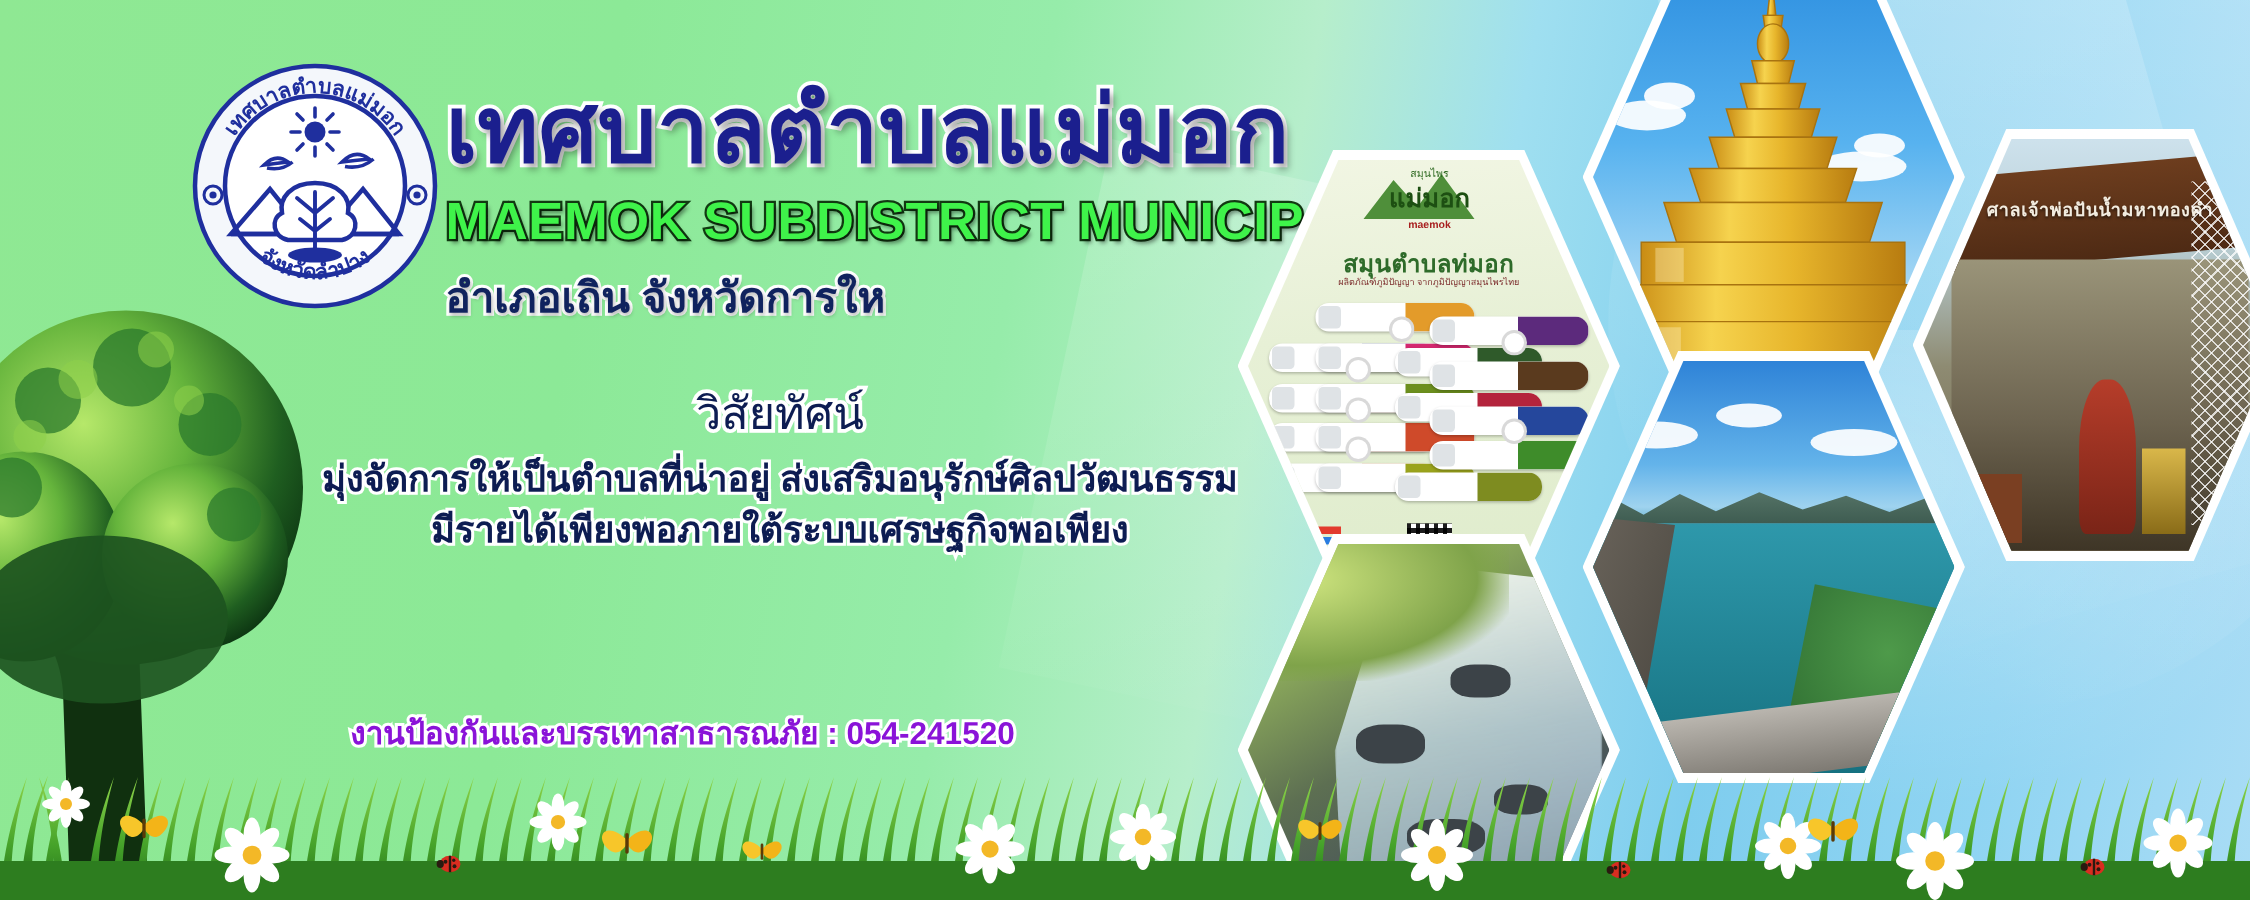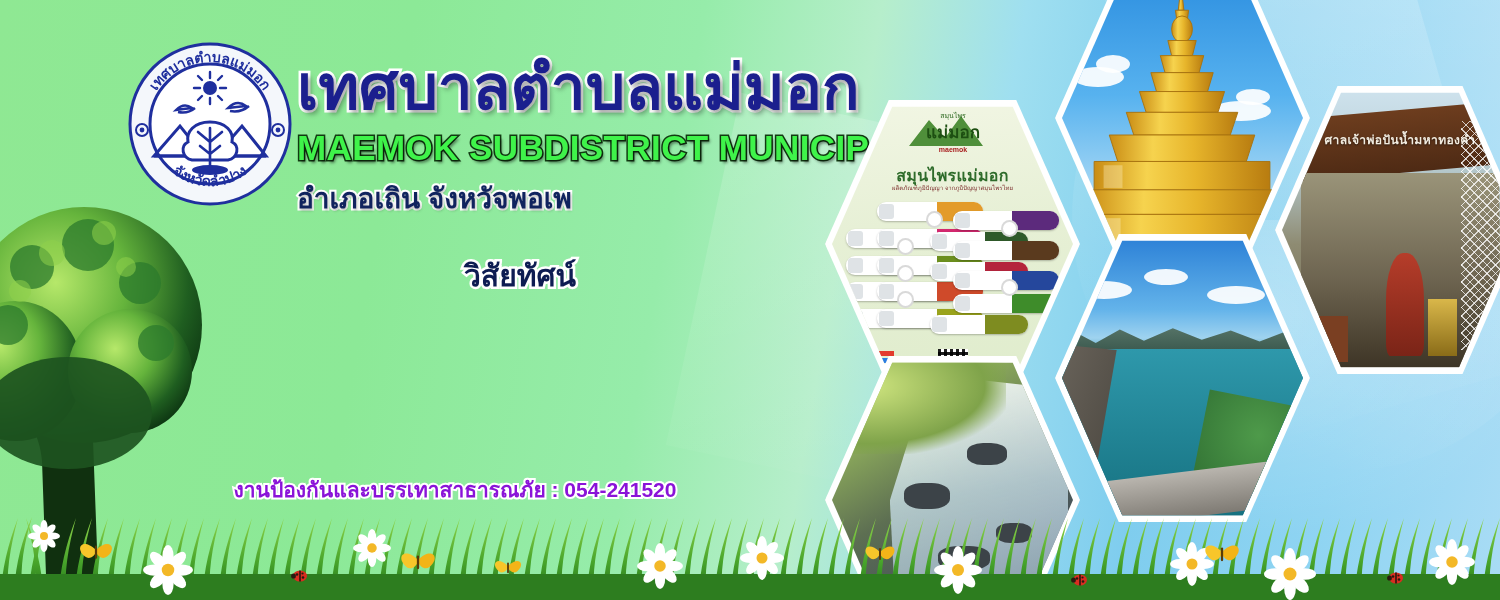--- a/index.html
+++ b/index.html
@@ -68,21 +68,21 @@
     paint-order:stroke fill;
     text-shadow:1px 2px 3px rgba(0,0,0,.28);
     white-space:nowrap;
   }
 
   
   #vision{
     position:absolute;left:210px;top:252px;width:620px;text-align:center;
   }
   #vision .v-head{
-    font-size:30px;font-weight:700;color:#0d1c52;
+    font-size:30px;font-weight:400;color:#0d1c52;
     -webkit-text-stroke:5px #ffffff;paint-order:stroke fill;
     margin-bottom:4px;
   }
   #vision .v-line{
     font-size:24px;font-weight:600;color:#0d1c52;line-height:1.42;
     -webkit-text-stroke:4px #ffffff;paint-order:stroke fill;
     white-space:nowrap;
   }
 
   
@@ -279,44 +279,46 @@
         <textPath href="#arcBot" startOffset="50%" text-anchor="middle">จังหวัดลำปาง</textPath>
       </text>
     </svg>
   </div>
 
   <div id="title-block">
     <div id="thai-title-wrap">
       <div id="thai-title">เทศบาลตำบลแม่มอก</div>
     </div>
     <div id="eng-title">MAEMOK SUBDISTRICT MUNICIPALITY</div>
-    <div id="sub-title">อำเภอเถิน จังหวัจพอเพ</div>
+    <div id="sub-title">อำเภอเถิน จังหวัดการให</div>
   </div>
 
   <div id="vision">
     <div class="v-head">วิสัยทัศน์</div>
+    <div class="v-line">มุ่งจัดการให้เป็นตำบลที่น่าอยู่ ส่งเสริมอนุรักษ์ศิลปวัฒนธรรม</div>
+    <div class="v-line">มีรายได้เพียงพอภายใต้ระบบเศรษฐกิจพอเพียง</div>
   </div>
 
   <div id="contact">
     <div class="c-line">งานป้องกันและบรรเทาสาธารณภัย : 054-241520</div>
   </div>
 
   <div id="collage">
 
     <div class="hex" id="hex-herbal">
       <div class="inner">
         <div class="hexfill poster-bg"></div>
         <svg class="poster-logo" viewBox="0 0 108 52">
           <path d="M10 38 L30 12 L46 30 L62 8 L84 38 Z" fill="#4f8f3a"></path>
           <path d="M0 40 h108 v12 H0 Z" fill="none"></path>
           <text x="54" y="30" text-anchor="middle" font-family="'Liberation Sans',sans-serif" font-size="17" font-weight="700" fill="#1d4f12">แม่มอก</text>
           <text x="54" y="10" text-anchor="middle" font-family="'Liberation Sans',sans-serif" font-size="7" fill="#2f6a22">สมุนไพร</text>
           <text x="54" y="44" text-anchor="middle" font-family="'Liberation Sans',sans-serif" font-size="7" font-weight="700" fill="#a81f1f">maemok</text>
         </svg>
-        <div class="poster-h1">สมุนไพรแม่มอก</div>
+        <div class="poster-h1">สมุนตำบลท่มอก</div>
         <div class="poster-h2">ผลิตภัณฑ์ภูมิปัญญา จากภูมิปัญญาสมุนไพรไทย</div>
 
         <div class="pgrid">
           <div class="prow" style="left:2%;top:22%;width:50%">
               <b></b>
               <i style="background:#2e3f8f"></i>
             </div>
           <div class="prow" style="left:16%;top:4%;width:48%">
               <b></b>
               <i style="background:#e39b2a"></i>

